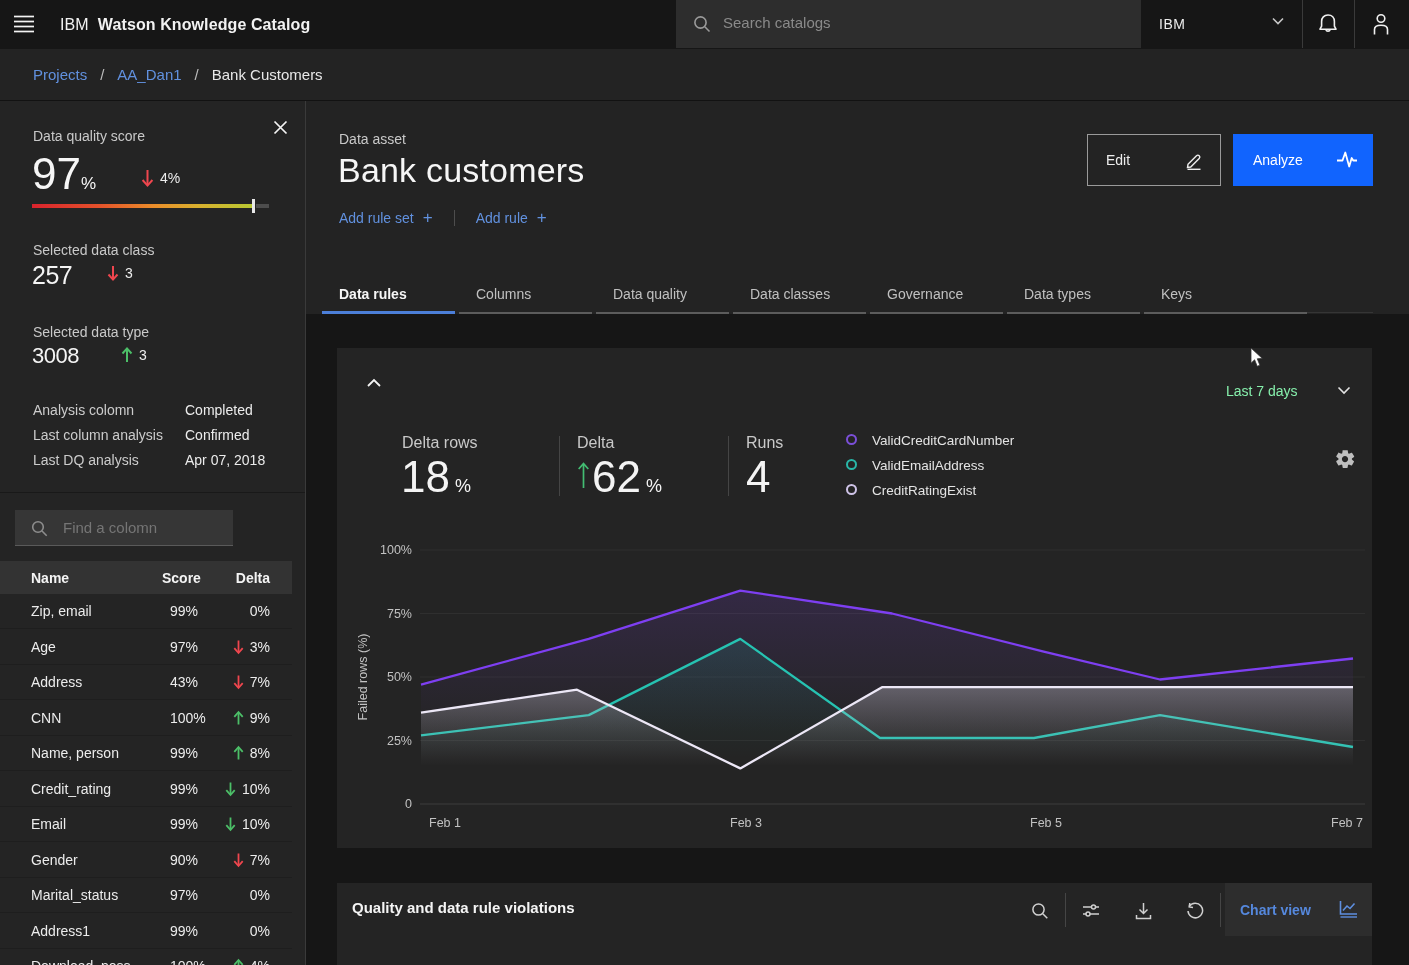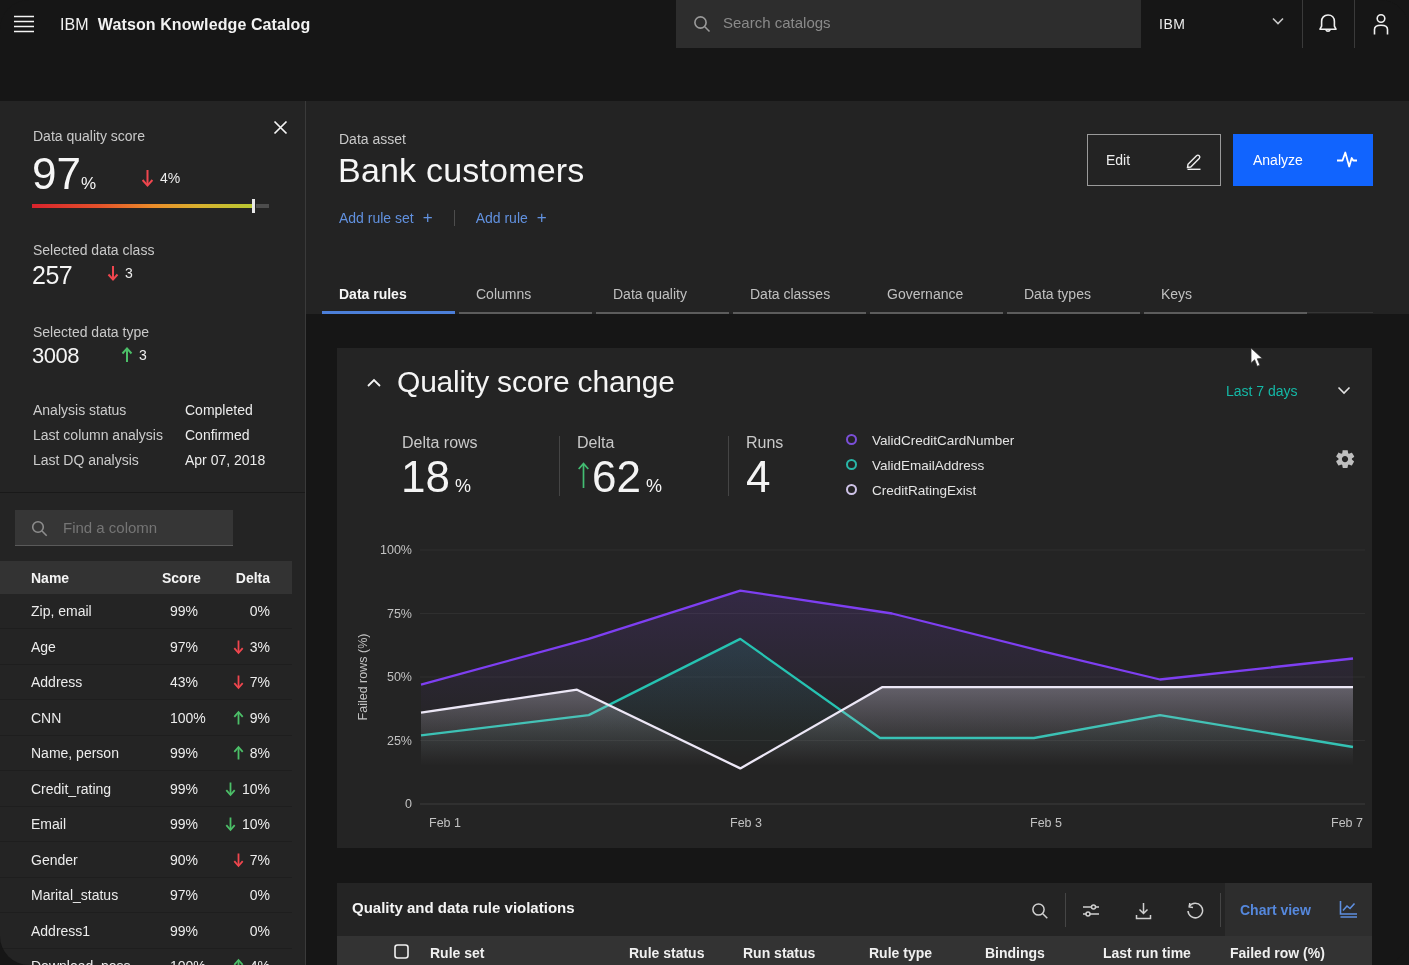--- a/index.html
+++ b/index.html
@@ -1,19 +1,19 @@
 <!DOCTYPE html>
 <html><head>
 <meta charset="utf-8">
 <style>
 * { margin:0; padding:0; box-sizing:border-box; }
 html,body { width:1409px; height:965px; background:#161616; overflow:hidden;
   font-family:"Liberation Sans", sans-serif; color:#f4f4f4; }
 .abs { position:absolute; }
-#stage { position:relative; width:1409px; height:965px; overflow:hidden;border-radius:29px; }
+#stage { position:relative; width:1409px; height:965px; overflow:hidden; }
 
 
 #topnav { left:0; top:0; width:1409px; height:49px; background:#161616; }
 #hamb { left:14px; top:15px; }
 #brand { left:60px; top:16px; font-size:16px; letter-spacing:.1px; color:#f2f2f2; }
 #brand b { font-weight:700; }
 #catalogs { left:494px; top:0; width:181px; height:48px; background:#2d2d2d;
   font-size:15px; color:#cfcfcf; line-height:48px; padding-left:20px; }
 #catalogs svg { position:absolute; left:112px; top:20px; }
 #searchseg { left:676px; top:0; width:465px; height:48px; background:#2d2d2d; }
@@ -86,21 +86,21 @@
 .tab.sel .ul { height:3px; background:#4c7fd9; }
 .tab .tx { position:absolute; left:17px; top:3px; white-space:nowrap; }
 
 
 #content { left:306px; top:314px; width:1103px; height:651px; background:#161616; }
 
 
 #card1 { left:337px; top:348px; width:1035px; height:500px; background:#242424; }
 #card1 h2 { position:absolute; left:60px; top:17px; font-size:30px; font-weight:400; color:#f4f4f4; letter-spacing:-0.2px;}
 #caret1 { left:29px; top:30px; }
-#last7 { left:889px; top:35px; font-size:14px; color:#14b8a6; }
+#last7 { left:889px; top:35px; font-size:14px; color:#86efac; }
 #last7 svg { position:absolute; left:111px; top:3px; }
 .statlabel { position:absolute; font-size:16px; color:#c9c9c9; }
 .statnum { position:absolute; font-size:44px; font-weight:300; color:#f4f4f4; }
 .statnum .pct { font-size:18px; font-weight:400; }
 .statvd { position:absolute; width:1px; height:60px; background:#454545; top:88px; }
 .leg { position:absolute; font-size:13.5px; color:#e4e4e4; }
 .leg .dot { position:absolute; left:0; top:1px; width:11px; height:11px; border-radius:50%;
   border:2.8px solid #999; }
 .leg .lt { position:absolute; left:26px; top:0px; }
 
@@ -144,20 +144,25 @@
   <svg class="abs" style="left:1317px;top:13px" width="22" height="23" viewBox="0 0 22 23">
     <path d="M11 2 C7 2 4.6 4.8 4.6 8.6 L4.6 13.2 L3 16.2 L19 16.2 L17.4 13.2 L17.4 8.6 C17.4 4.8 15 2 11 2 Z" fill="none" stroke="#f0f0f0" stroke-width="1.6" stroke-linejoin="round"></path>
     <path d="M8.8 16.6 a2.3 2.3 0 0 0 4.4 0" fill="none" stroke="#f0f0f0" stroke-width="1.6"></path>
   </svg>
   <div class="abs navicon" style="left:1354px"></div>
   <svg class="abs" style="left:1372px;top:13px" width="18" height="23" viewBox="0 0 18 23">
     <circle cx="9" cy="5.5" r="3.8" fill="none" stroke="#f0f0f0" stroke-width="1.6"></circle>
     <path d="M2.5 21.5 L2.5 16.5 C2.5 13.8 4.5 12.3 9 12.3 C13.5 12.3 15.5 13.8 15.5 16.5 L15.5 21.5" fill="none" stroke="#f0f0f0" stroke-width="1.6"></path>
   </svg>
 
+  <div class="abs" id="crumb">
+      <div class="in">
+    <a class="link">Projects</a><span class="sep">/</span><a class="link">AA_Dan1</a><span class="sep">/</span><span class="cur">Bank Customers</span>
+  </div>
+    </div>
 
   <div class="abs" id="side"></div>
   <div class="abs" id="sdivider"></div>
   <svg class="abs" id="closex" width="15" height="15" viewBox="0 0 15 15">
     <path d="M1.5 1.5 L13.5 13.5 M13.5 1.5 L1.5 13.5" stroke="#f4f4f4" stroke-width="1.7"></path>
   </svg>
   <div class="slabel" style="top:128px">Data quality score</div>
   <div class="abs" id="dqs97">97<span>%</span></div>
   <div class="deltabig" style="left:141px;top:168px"><svg class="asvg" width="13" height="20" viewBox="0 0 13 20">
         <line x1="6.5" y1="2" x2="6.5" y2="16.5" stroke="#ef464e" stroke-width="2"></line>
@@ -171,21 +176,21 @@
   <div class="deltabig" style="left:107px;top:264px"><svg class="asvg" width="12" height="18" viewBox="0 0 12 18">
         <line x1="6" y1="2" x2="6" y2="14.5" stroke="#ef464e" stroke-width="2"></line>
         <path d="M1.5 10.5 L6 15.6 L10.5 10.5" fill="none" stroke="#ef464e" stroke-width="2"></path>
       </svg>&nbsp;<span style="color:#ededed;vertical-align:1px">3</span></div>
   <div class="slabel" style="top:324px">Selected data type</div>
   <div class="abs" id="num3008">3008</div>
   <div class="deltabig" style="left:121px;top:346px"><svg class="asvg" width="12" height="18" viewBox="0 0 12 18">
         <line x1="6" y1="16" x2="6" y2="3.5" stroke="#4cbf68" stroke-width="2"></line>
         <path d="M1.5 7.5 L6 2.4 L10.5 7.5" fill="none" stroke="#4cbf68" stroke-width="2"></path>
       </svg>&nbsp;<span style="color:#ededed;vertical-align:1px">3</span></div>
-  <div class="metal" style="top:402px">Analysis status</div>
+  <div class="metal" style="top:402px">Analysis colomn</div>
     <div class="metav" style="top:402px">Completed</div>
   <div class="metal" style="top:427px">Last column analysis</div>
     <div class="metav" style="top:427px">Confirmed</div>
   <div class="metal" style="top:452px">Last DQ analysis</div>
     <div class="metav" style="top:452px">Apr 07, 2018</div>
   <div class="abs" style="left:0;top:492px;width:305px;height:1px;background:#191919"></div>
   <div class="abs" id="findbox">
     <svg style="position:absolute;left:16px;top:10px" width="17" height="17" viewBox="0 0 17 17">
       <circle cx="7" cy="7" r="5.3" fill="none" stroke="#8d8d8d" stroke-width="1.6"></circle>
       <line x1="11" y1="11" x2="15.7" y2="15.7" stroke="#8d8d8d" stroke-width="1.6"></line>
@@ -326,21 +331,20 @@
     </div>
   <div class="tab" style="left:1144px">
       <span class="tx">Keys</span>
       <span class="ul" style="width:163px"></span>
     </div>
   <div class="abs" style="left:1307px;top:312px;width:66px;height:1px;background:#353535"></div>
 
   <div class="abs" id="content"></div>
 
   <div class="abs" id="card1">
-    <h2>Quality score change</h2>
     <svg class="abs" id="caret1" width="16" height="10" viewBox="0 0 16 10">
       <path d="M2 8 L8 2 L14 8" fill="none" stroke="#f4f4f4" stroke-width="1.8"></path>
     </svg>
     <div class="abs" id="last7">Last 7 days
       <svg width="14" height="9" viewBox="0 0 14 9">
           <path d="M1.5 1.5 L7 7 L12.5 1.5" fill="none" stroke="#e2e2e2" stroke-width="1.6"></path>
         </svg>
     </div>
     <div class="statlabel" style="left:65px;top:86px">Delta rows</div>
     <div class="statnum" style="left:64px;top:104px">18<span class="pct"> %</span></div>
@@ -439,30 +443,18 @@
     </svg>
     <div class="abs" style="left:883px;top:10px;width:1px;height:34px;background:#454545"></div>
     <div id="chartviewseg">
         <span class="t">Chart view</span>
       <svg style="position:absolute;right:14px;top:18px" width="19" height="17" viewBox="0 0 19 17">
         <path d="M1.5 0 L1.5 13 L18 13" fill="none" stroke="#5e8fe0" stroke-width="1.6"></path>
         <path d="M4 9.5 L8 5 L11 7.5 L15.5 2.5" fill="none" stroke="#5e8fe0" stroke-width="1.6"></path>
         <line x1="1.5" y1="16" x2="18" y2="16" stroke="#5e8fe0" stroke-width="1.4"></line>
       </svg>
     </div>
-    <div id="vhead">
-      <svg style="position:absolute;left:57px;top:8px" width="15" height="15" viewBox="0 0 15 15">
-        <rect x="1" y="1" width="13" height="13" rx="2.5" fill="none" stroke="#f0f0f0" stroke-width="1.6"></rect>
-      </svg>
-      <span style="left:93px">Rule set</span>
-      <span style="left:292px">Rule status</span>
-      <span style="left:406px">Run status</span>
-      <span style="left:532px">Rule type</span>
-      <span style="left:648px">Bindings</span>
-      <span style="left:766px">Last run time</span>
-      <span style="left:893px">Failed row (%)</span>
-    </div>
   </div>
 
   <svg class="abs" style="left:1250px;top:347px" width="14" height="21" viewBox="0 0 14 21">
     <path d="M1 1 L1 16.2 L4.6 12.8 L7.2 19.3 L9.9 18.2 L7.3 11.8 L12.3 11.4 Z" fill="#fdfdfd" stroke="#333" stroke-width="0.8"></path>
   </svg>
 </div>
 
 </body></html>

